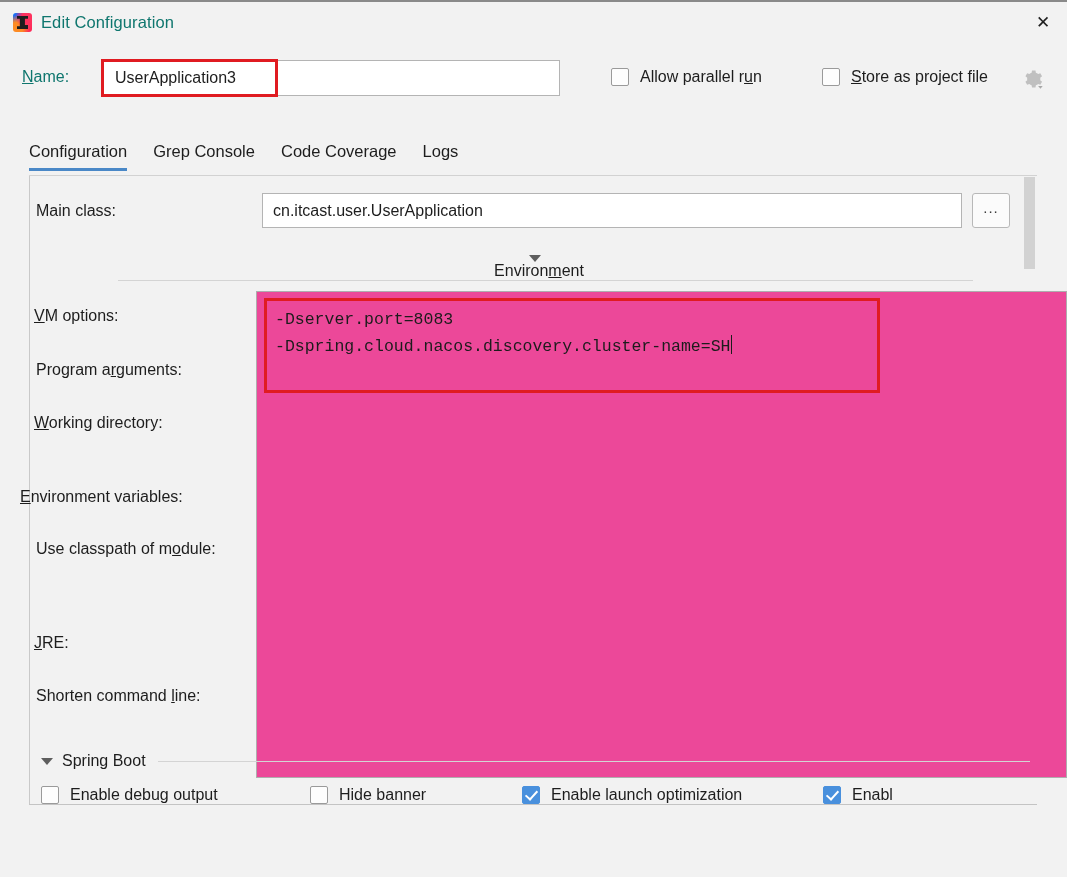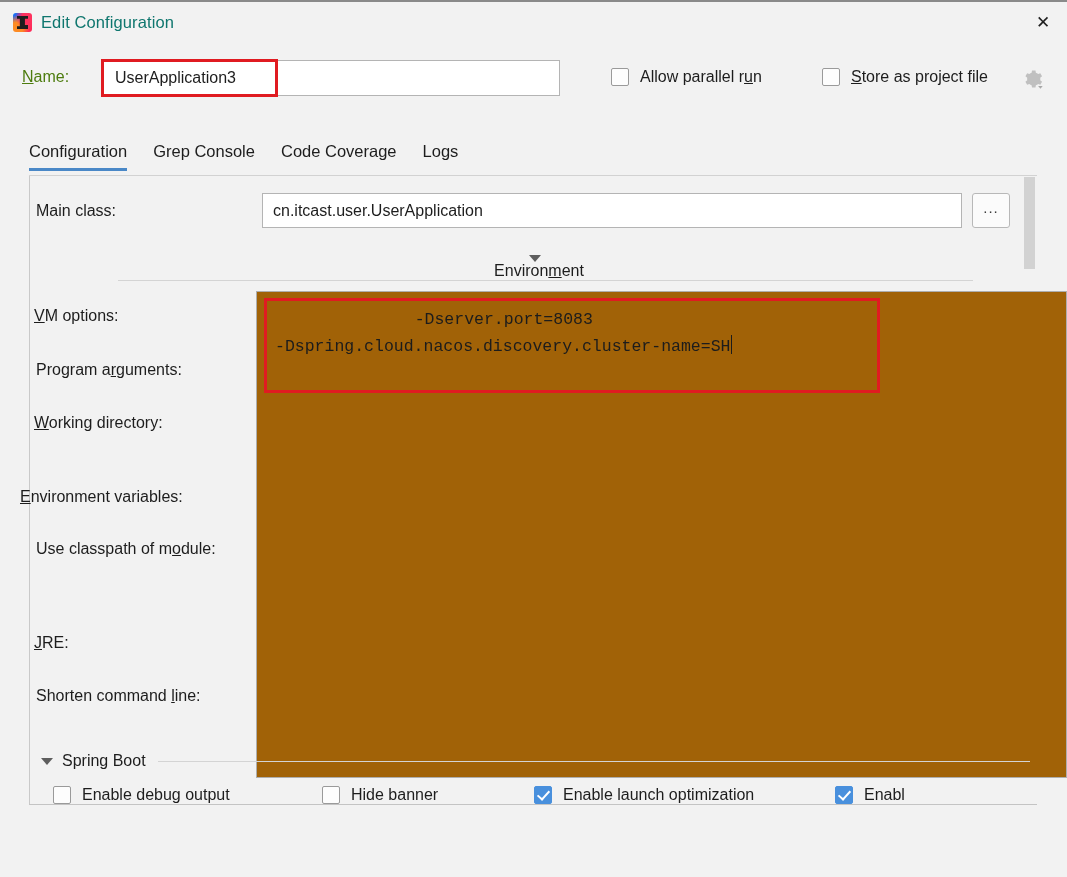--- a/index.html
+++ b/index.html
@@ -61,21 +61,21 @@
     width: 48px; height: 36px;
     display: flex; align-items: center; justify-content: center;
     font-size: 17px; color: #1f1f1f;
     cursor: pointer;
   }
 
   
   .name-label {
     position: absolute;
     left: 22px; top: 68px;
-    font-size: 16px; color: #4d7c0f;
+    font-size: 16px; color: #0f766e;
   }
   .name-label u { text-decoration: underline; text-underline-offset: 1px; }
 
   .name-input {
     position: absolute;
     left: 102px; top: 60px;
     width: 458px; height: 36px;
     background: #ffffff;
     border: 1px solid #b4b4b4;
     box-sizing: border-box;
@@ -262,24 +262,23 @@
     width: 11px; height: 92px;
     background: #d2d2d2;
     cursor: pointer;
   }
 
   
   .vm-popup {
     position: absolute;
     left: 256px; top: 291px;
     width: 811px; height: 487px;
-    background: #a16207;
+    background: #ec4899;
     border: 1px solid #aeaeae;
     box-sizing: border-box;
-    text-align: center;
   }
   .vm-text {
     position: absolute;
     left: 18px; top: 14px;
     font-family: "Liberation Mono", monospace;
     font-size: 16.5px;
     line-height: 27px;
     color: #1c1c1c;
     white-space: pre;
   }
@@ -293,21 +292,21 @@
   .vm-hilite {
     position: absolute;
     left: 264px; top: 298px;
     width: 616px; height: 95px;
     border: 3px solid #e01b21;
     box-sizing: border-box;
     pointer-events: none;
   }
   .sb-clip {
     position: absolute;
-    left: 12px; top: 778px;
+    left: 0; top: 778px;
     width: 892px; height: 27px;
     overflow: hidden;
   }
   .sb-debug   { left: 41px;  }
   .sb-banner  { left: 310px; }
   .sb-launch  { left: 522px; }
   .sb-jmx     { left: 823px; }
 
   .panel-bottom-rule {
     position: absolute;

